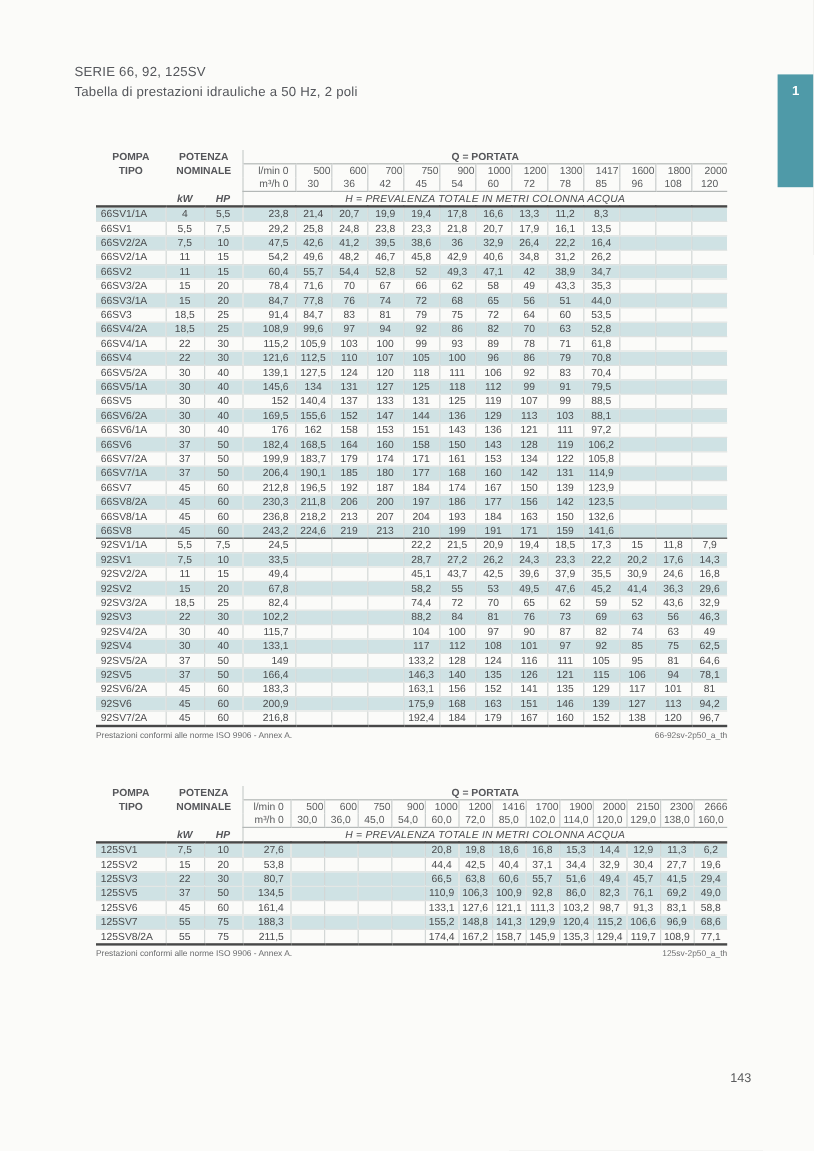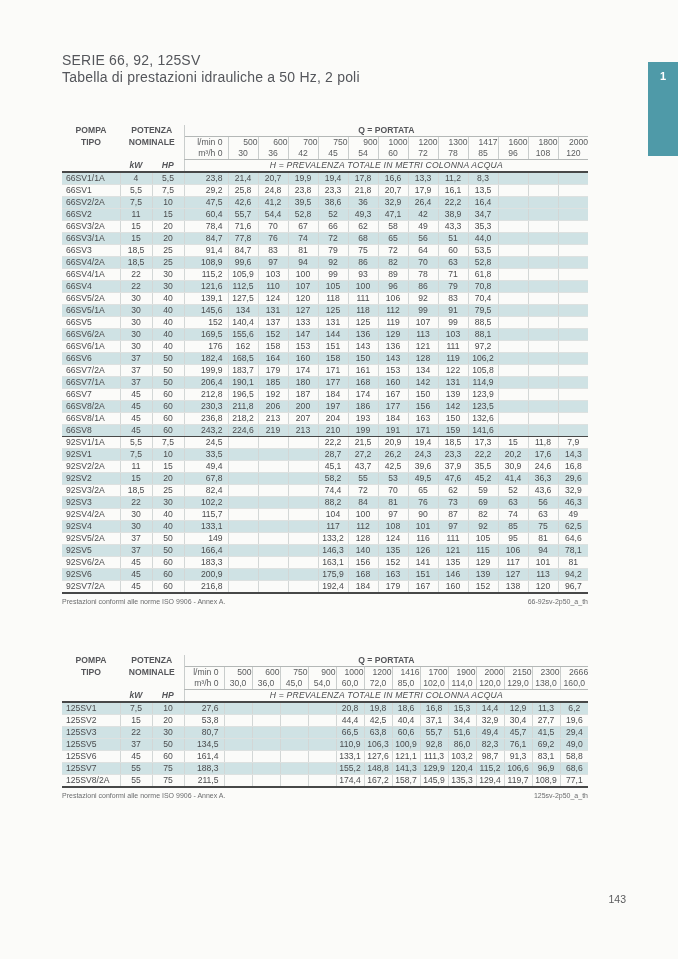--- a/index.html
+++ b/index.html
@@ -5,30 +5,30 @@
   * { margin:0; padding:0; box-sizing:border-box; }
   html,body { background:#e9e9e7; }
   .page{
     position:relative; width:678px; height:959px;
     background:var(--page-bg,#fbfbf9);
     font-family:"Liberation Sans", sans-serif;
     overflow:hidden;
   }
   .title{
     position:absolute; left:62px; top:52px;
-    font-size:14px; line-height:16.5px; font-weight:400;
+    font-size:11px; line-height:16.5px; font-weight:400;
     color:#54565b; letter-spacing:0.2px;
   }
   .side-tab{
     position:absolute; right:0; top:62px; width:30px; height:94px;
     background:var(--accent,#4f9aa8);
     color:#ffffff; text-align:center;
   }
   .side-tab span{ display:block; margin-top:8px; font-size:11px; font-weight:bold; }
-  .table-block{ position:absolute; left:62px; width:526px; }
+  .table-block{ position:absolute; left:80px; width:526px; }
   .tb1{ top:125px; } .tb2{ top:655px; }
 
   table.ptable{
     border-collapse:collapse; table-layout:fixed; width:526px;
     color:#4b4c4e;
   }
   .ptable th, .ptable td{
     padding:0; height:11px; line-height:11px; font-size:8.6px;
     overflow:hidden; white-space:nowrap; font-weight:normal;
   }
@@ -196,20 +196,38 @@
               <td class="dc">38,6</td>
               <td class="dc">36</td>
               <td class="dc">32,9</td>
               <td class="dc">26,4</td>
               <td class="dc">22,2</td>
               <td class="dc">16,4</td>
               <td class="dc"></td>
               <td class="dc"></td>
               <td class="dc"></td>
             </tr>
+            <tr>
+              <td class="ctype">66SV2/1A</td>
+              <td class="num">11</td>
+              <td class="num">15</td>
+              <td class="d0">54,2</td>
+              <td class="dc">49,6</td>
+              <td class="dc">48,2</td>
+              <td class="dc">46,7</td>
+              <td class="dc">45,8</td>
+              <td class="dc">42,9</td>
+              <td class="dc">40,6</td>
+              <td class="dc">34,8</td>
+              <td class="dc">31,2</td>
+              <td class="dc">26,2</td>
+              <td class="dc"></td>
+              <td class="dc"></td>
+              <td class="dc"></td>
+            </tr>
             <tr class="stripe">
               <td class="ctype">66SV2</td>
               <td class="num">11</td>
               <td class="num">15</td>
               <td class="d0">60,4</td>
               <td class="dc">55,7</td>
               <td class="dc">54,4</td>
               <td class="dc">52,8</td>
               <td class="dc">52</td>
               <td class="dc">49,3</td>

